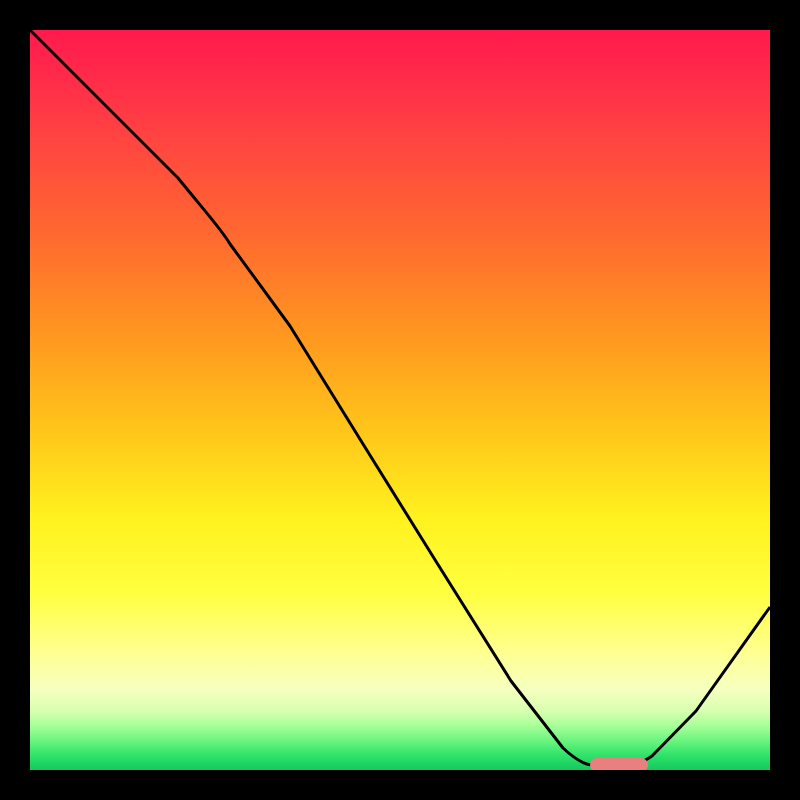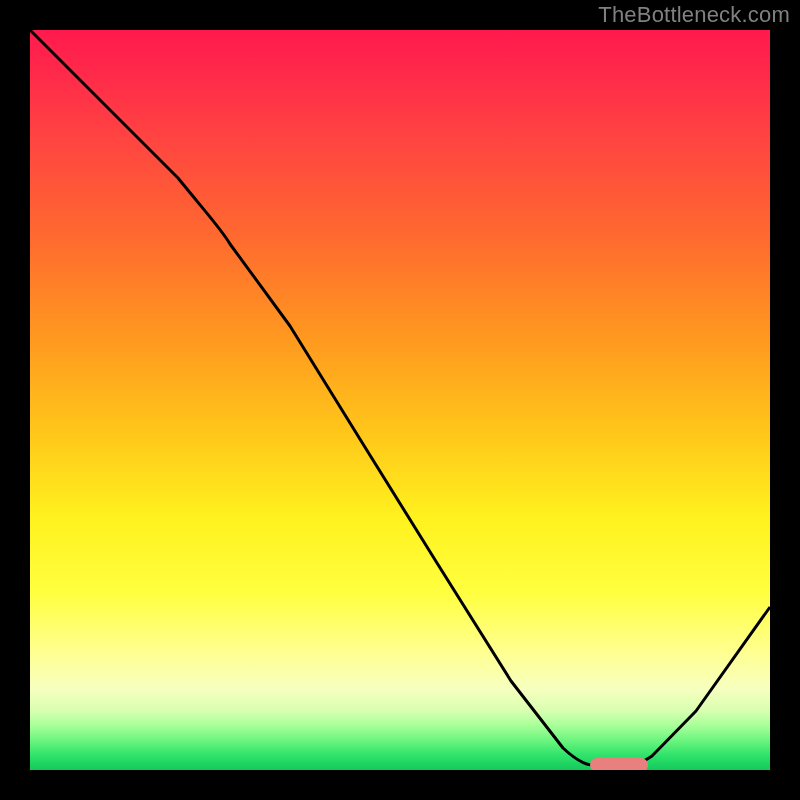--- a/index.html
+++ b/index.html
@@ -72,21 +72,20 @@
   .target-marker {
     fill: #e98080;
     stroke: none;
   }
 </style>
 </head>
 <body>
 
 <div class="frame">
 
-  <div class="watermark">TheBottleneck.com</div>
 
   <div class="plot-area">
     <div class="gradient-bg"></div>
 
     <svg class="curve" viewBox="0 0 740 740" preserveAspectRatio="none">
 
       <path d="M 0 0
                L 74 74
                L 148 148
                C 178 185, 192 200, 200 214

